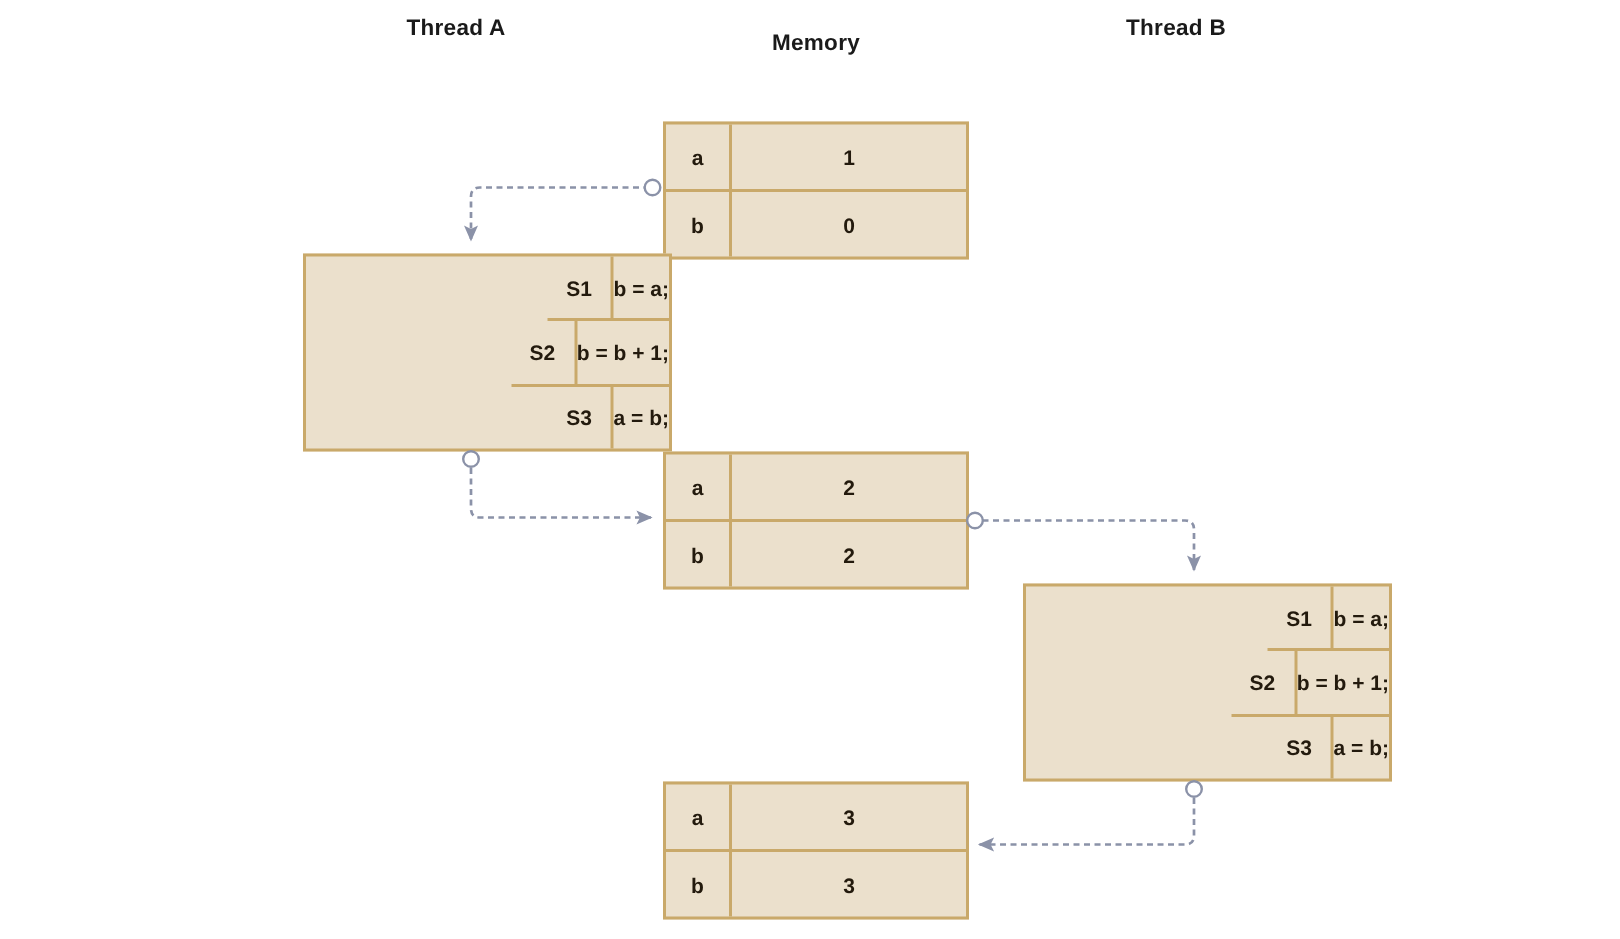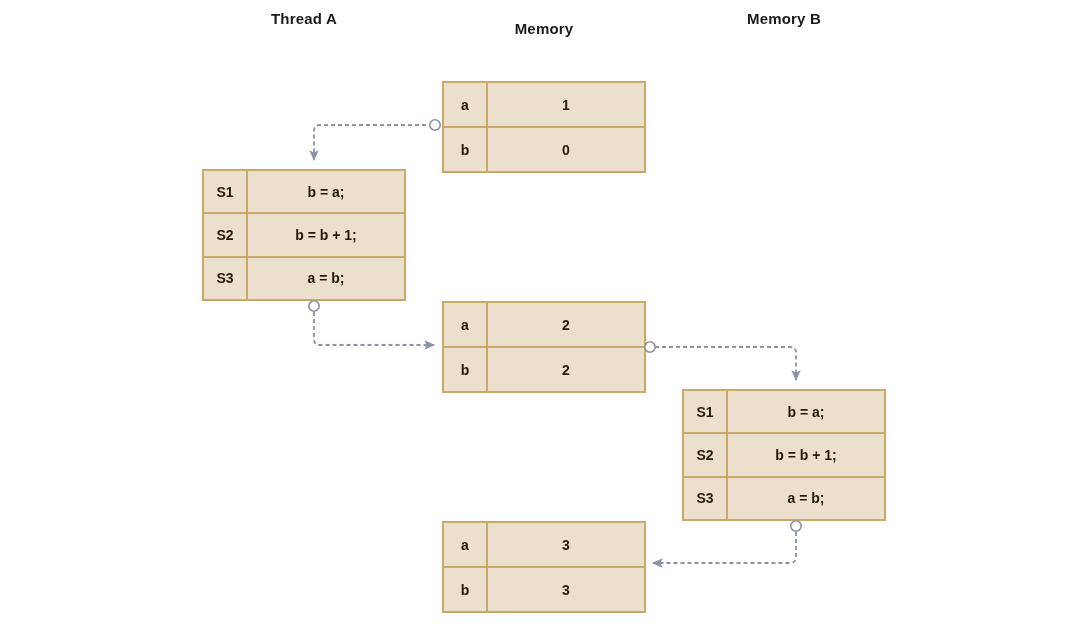--- a/index.html
+++ b/index.html
@@ -75,42 +75,42 @@
     flex: 1 1 auto;
   }
 
   
   .mem-box { width: 204px; height: 92px; }
   #mem-1 { left: 442px; top: 81px; }
   #mem-2 { left: 442px; top: 301px; }
   #mem-3 { left: 442px; top: 521px; }
 
   
-  .code-box { width: 204px; height: 132px; }
+  .code-box { width: 246px; height: 132px; align-items: flex-end; }
   #code-thread-a { left: 202px; top: 169px; }
   #code-thread-b { left: 682px; top: 389px; }
 
   
   #connectors {
     position: absolute;
     left: 0;
     top: 0;
     width: 1080px;
     height: 626px;
     pointer-events: none;
   }
 </style>
 </head>
 <body>
 
 <div id="stage">
 
   <div class="col-heading" id="heading-thread-a">Thread A</div>
   <div class="col-heading" id="heading-memory">Memory</div>
-  <div class="col-heading" id="heading-thread-b">Memory B</div>
+  <div class="col-heading" id="heading-thread-b">Thread B</div>
 
   <div class="box mem-box" id="mem-1">
     <div class="row">
       <div class="cell-key">a</div>
       <div class="cell-val">1</div>
     </div>
     <div class="row">
       <div class="cell-key">b</div>
       <div class="cell-val">0</div>
     </div>

